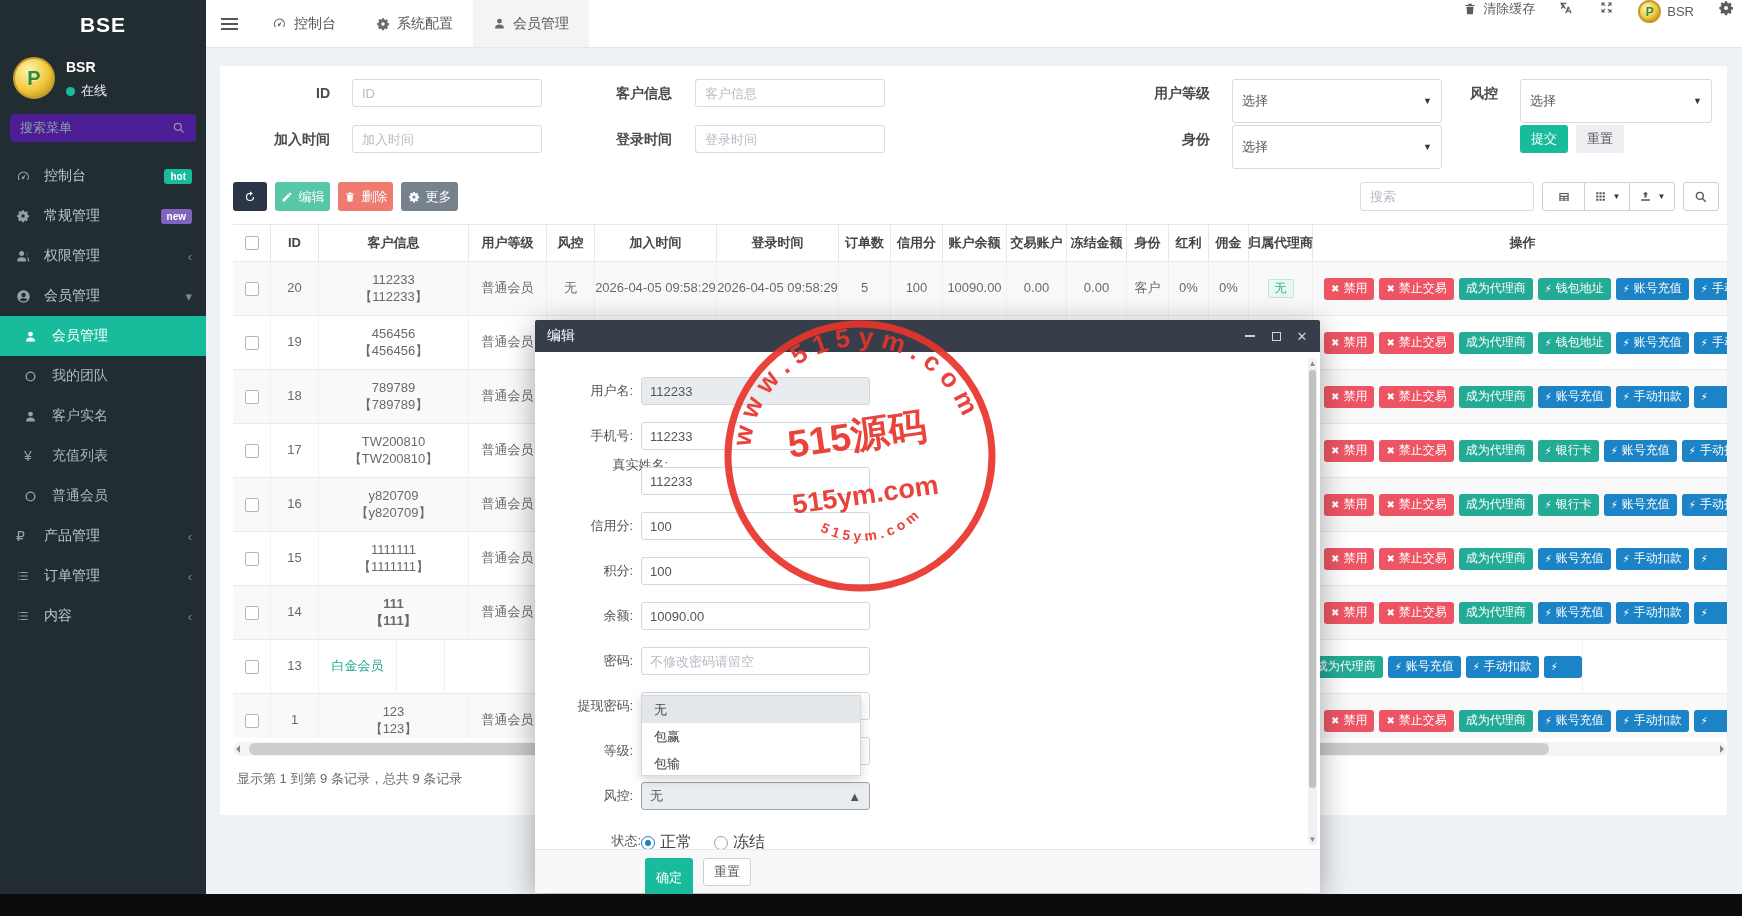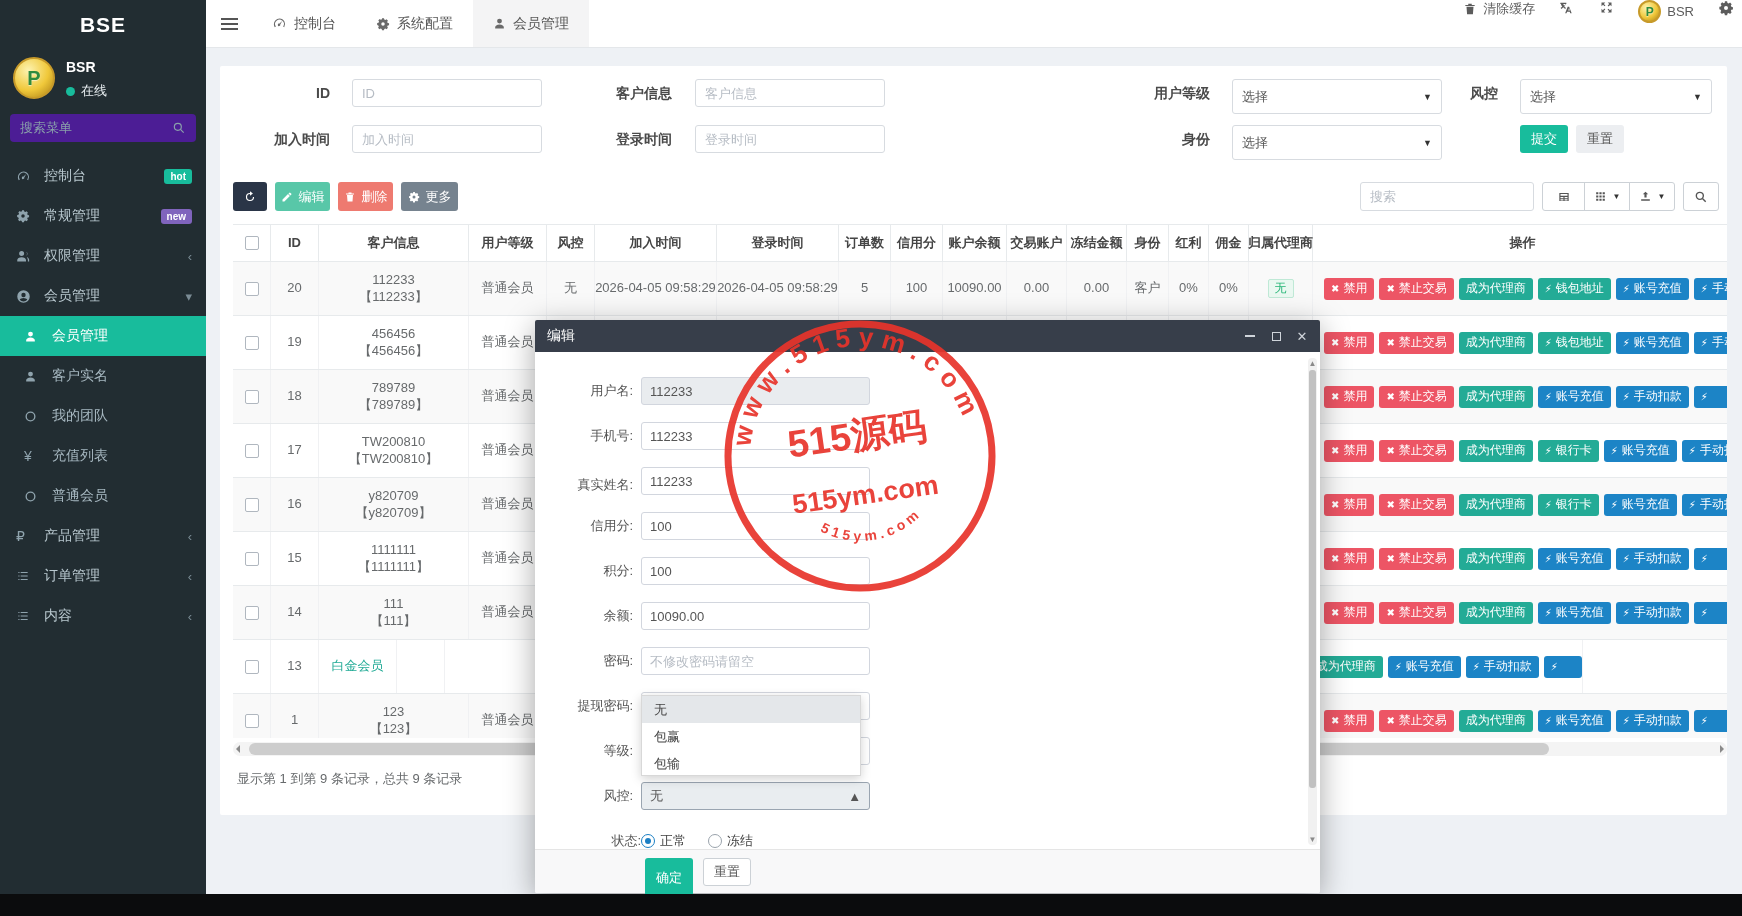--- a/index.html
+++ b/index.html
@@ -43,21 +43,21 @@
   .topbar-right { position:absolute; right:8px; top:0; height:48px; display:flex; align-items:flex-start; gap:24px; color:#5c5c5c; font-size:13px; }
   .tb-item { display:flex; align-items:center; gap:6px; cursor:pointer; }
   .tb-coin { width:23px; height:23px; font-size:12px; }
 
   
   .card { position:absolute; left:220px; top:66px; width:1507px; height:749px; background:#fff; border-radius:2px; z-index:1; }
   .flabel { position:absolute; height:28px; line-height:28px; text-align:right; color:#4a4a4a; font-weight:bold; font-size:14px; }
   .finput { position:absolute; height:28px; border:1px solid #d7dbe0; border-radius:3px; padding:0 9px; font-size:13px; color:#555;
             font-family:inherit; background:#fff; width:190px; outline:none; }
   .finput::placeholder { color:#b6bcc4; }
-  .fselect { position:absolute; height:35px; border:1px solid #d7dbe0; border-radius:3px; background:#fff; display:flex;
+  .fselect { position:absolute; height:44px; border:1px solid #d7dbe0; border-radius:3px; background:#fff; display:flex;
              align-items:center; padding:0 9px; color:#555; cursor:pointer;gap:46px; }
   .fselect .val { flex:1; }
   .fselect .caret { color:#333; font-size:9px; }
   .btn { border:none; border-radius:3px; font-size:13px; font-family:inherit; cursor:pointer; display:inline-flex;
          align-items:center; justify-content:center; gap:5px; }
   .btn-submit { background:#18bc9c; color:#fff; }
   .btn-reset  { background:#eceef1; color:#555; }
   .tb-btn { position:absolute; height:29px; color:#fff; border-radius:3px; display:flex; align-items:center; justify-content:center; gap:6px; font-size:13px; cursor:pointer; }
   .vgroup-btn { background:#fff; border:1px solid #ccd1d6; color:#555; }
 
@@ -109,21 +109,21 @@
   .minput::placeholder { color:#b6bcc4; }
   .minput.disabled { background:#e9ecef; color:#555; }
   .mselect { position:absolute; left:106px; width:229px; height:28px; border:1px solid #d2d6de; border-radius:3px;
              background:#fff; display:flex; align-items:center; padding:0 8px; color:#555; cursor:pointer; }
   .mselect .val { flex:1; }
   .mselect.open { background:#e9edf0; border-color:#9aa5b1; }
   .ddpanel { position:absolute; left:106px; width:220px; background:#fff; border:1px solid #d8d8d8;
              box-shadow:0 3px 10px rgba(0,0,0,.18); z-index:3; }
   .dditem { height:27px; line-height:27px; padding-left:12px; font-size:13px; color:#444; cursor:pointer; }
   .dditem.activeitem { background:#e4e7ea; }
-  .radio-row { position:absolute; left:106px; display:flex; gap:22px; align-items:center; font-size:13px; color:#444; }
+  .radio-row { position:absolute; left:106px; display:flex; gap:22px; align-items:center; font-size:16px; color:#444; }
   .radio { display:flex; align-items:center; gap:5px; cursor:pointer; }
   .rcirc { width:14px; height:14px; border-radius:50%; border:1px solid #9aa3ac; background:#fff; position:relative; }
   .radio.checked .rcirc { border-color:#1b7fc4; }
   .radio.checked .rcirc::after { content:""; position:absolute; left:3px; top:3px; width:6px; height:6px; border-radius:50%; background:#1b7fc4; }
   .modal-f { position:absolute; left:0; right:0; bottom:0; height:44px; border-top:1px solid #e5e5e5; background:#f8f8f9;
              border-radius:0 0 2px 2px; }
   .mvscroll { position:absolute; right:3px; top:38px; width:9px; height:487px; background:#f1f1f1; border-radius:4px; }
   .mvthumb { position:absolute; left:1px; top:12px; width:7px; height:418px; background:#c1c1c1; border-radius:3px; cursor:pointer; }
   .varrow { position:absolute; left:50%; transform:translateX(-50%); font-size:8px; color:#8a8a8a; }
 
@@ -192,33 +192,33 @@
       <div class="mi sub active">
         <span class="ic">
           <svg width="13" height="13" viewBox="0 0 24 24" fill="currentColor">
             <path d="M12 12a4.5 4.5 0 1 0 0-9 4.5 4.5 0 0 0 0 9zm0 2c-5 0-8 2.5-8 5.5V21h16v-1.5c0-3-3-5.5-8-5.5z"></path>
           </svg>
         </span>
         <span class="lb">会员管理</span>
       </div>
       <div class="mi sub">
         <span class="ic">
+          <svg width="13" height="13" viewBox="0 0 24 24">
+            <circle cx="12" cy="12" r="8" fill="none" stroke="currentColor" stroke-width="2.5"></circle>
+          </svg>
+        </span>
+        <span class="lb">我的团队</span>
+      </div>
+      <div class="mi sub">
+        <span class="ic">
           <svg width="13" height="13" viewBox="0 0 24 24" fill="currentColor">
             <path d="M12 12a4.5 4.5 0 1 0 0-9 4.5 4.5 0 0 0 0 9zm0 2c-5 0-8 2.5-8 5.5V21h16v-1.5c0-3-3-5.5-8-5.5z"></path>
           </svg>
         </span>
         <span class="lb">客户实名</span>
-      </div>
-      <div class="mi sub">
-        <span class="ic">
-          <svg width="13" height="13" viewBox="0 0 24 24">
-            <circle cx="12" cy="12" r="8" fill="none" stroke="currentColor" stroke-width="2.5"></circle>
-          </svg>
-        </span>
-        <span class="lb">我的团队</span>
       </div>
       <div class="mi sub">
         <span class="ic">
           <span style="font-size:14px">¥</span>
         </span>
         <span class="lb">充值列表</span>
       </div>
       <div class="mi sub">
         <span class="ic">
           <svg width="13" height="13" viewBox="0 0 24 24">
@@ -728,21 +728,21 @@
                 <span class="aic">⚡</span>
               </span>
             </span>
           </div>
         </div>
         <div class="trow body stripe">
           <div class="tcell" style="width: 38px;">
             <span class="cbox"></span>
           </div>
           <div class="tcell" style="width: 48px;">14</div>
-          <div class="tcell" style="width: 150px;">
+          <div class="tcell" style="width: 150px; font-weight: bold;">
             <span class="name2">
               <span>111</span>
               <span>【111】</span>
             </span>
           </div>
           <div class="tcell" style="width: 78px;">普通会员</div>
           <div class="tcell" style="width: 48px;"></div>
           <div class="tcell" style="width: 122px;"></div>
           <div class="tcell" style="width: 122px;"></div>
           <div class="tcell" style="width: 52px;"></div>
@@ -900,21 +900,21 @@
           <i></i>
         </span>
       <span style="font-size:13px">✕</span>
     </span>
   </div>
   <div class="modal-b" id="modal-body">
       <div class="mlabel" style="top: 29px;">用户名:</div>
       <input class="minput disabled" disabled="" value="112233" style="top: 25px;">
       <div class="mlabel" style="top: 74px;">手机号:</div>
       <input class="minput" value="112233" style="top: 70px;">
-      <div class="mlabel" style="top: 123px;">真实姓名:</div>
+      <div class="mlabel" style="top: 103px; margin-left: 35px;">真实姓名:</div>
       <input class="minput" value="112233" style="top: 115px;">
       <div class="mlabel" style="top: 164px;">信用分:</div>
       <input class="minput" value="100" style="top: 160px;">
       <div class="mlabel" style="top: 209px;">积分:</div>
       <input class="minput" value="100" style="top: 205px;">
       <div class="mlabel" style="top: 254px;">余额:</div>
       <input class="minput" value="10090.00" style="top: 250px;">
       <div class="mlabel" style="top: 299px;">密码:</div>
       <input class="minput" placeholder="不修改密码请留空" style="top: 295px;">
       <div class="mlabel" style="top: 344px;">提现密码:</div>

